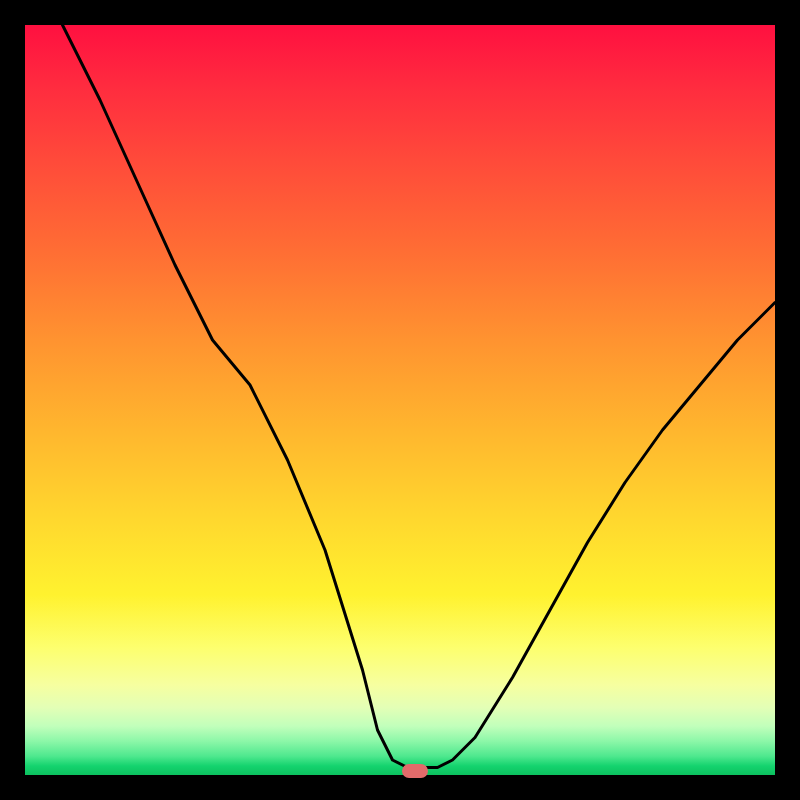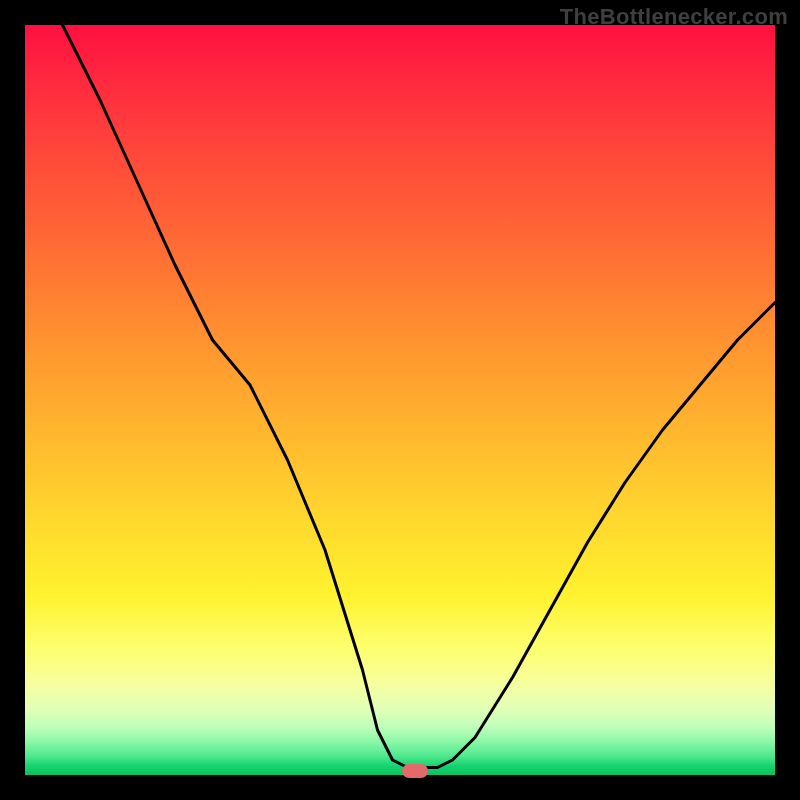--- a/index.html
+++ b/index.html
@@ -67,21 +67,20 @@
     background: #e26a6a;
     border-radius: 7px;
     transform: translate(-50%, -50%);
   }
 </style>
 </head>
 <body>
 
 <div class="frame">
 
-  <div class="watermark">TheBottlenecker.com</div>
 
   <div class="plot">
 
     <svg class="curve-svg" viewBox="0 0 750 750" preserveAspectRatio="none">
       <path id="curve-path" d="M37.5 0.0 L75.0 75.0 L112.5 157.5 L150.0 240.0 L187.5 315.0 L225.0 360.0 L262.5 435.0 L300.0 525.0 L337.5 645.0 L352.5 705.0 L367.5 735.0 L382.5 742.5 L397.5 742.5 L412.5 742.5 L427.5 735.0 L450.0 712.5 L487.5 652.5 L525.0 585.0 L562.5 517.5 L600.0 457.5 L637.5 405.0 L675.0 360.0 L712.5 315.0 L750.0 277.5" fill="none" stroke="#000" stroke-width="3" stroke-linejoin="round" stroke-linecap="round"></path>
     </svg>
 
     <div id="marker" class="marker" style="left: 390px; top: 746.25px; background: rgb(226, 106, 106);"></div>
   </div>
 

